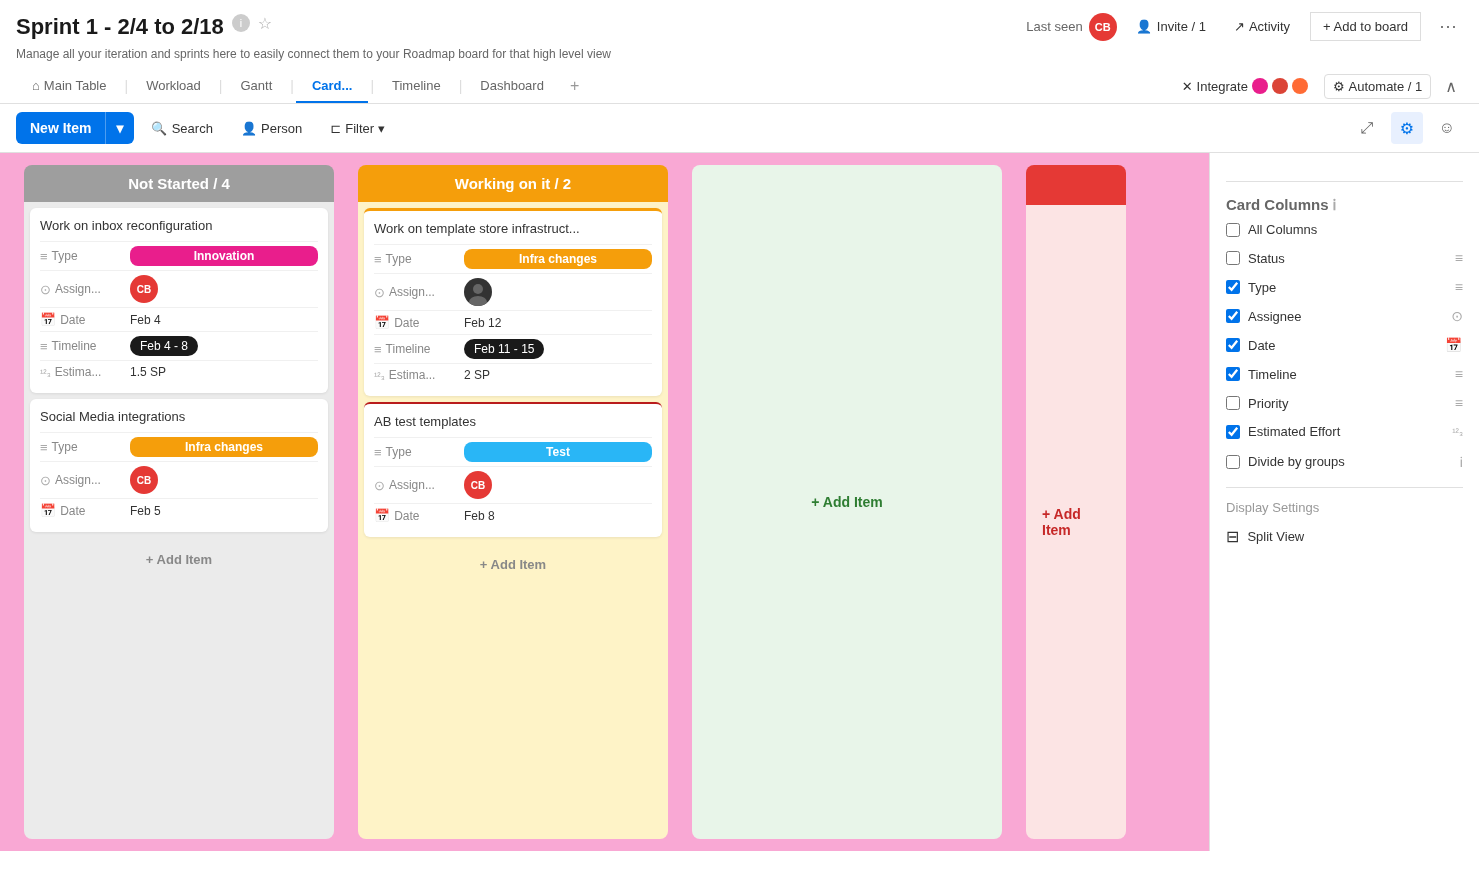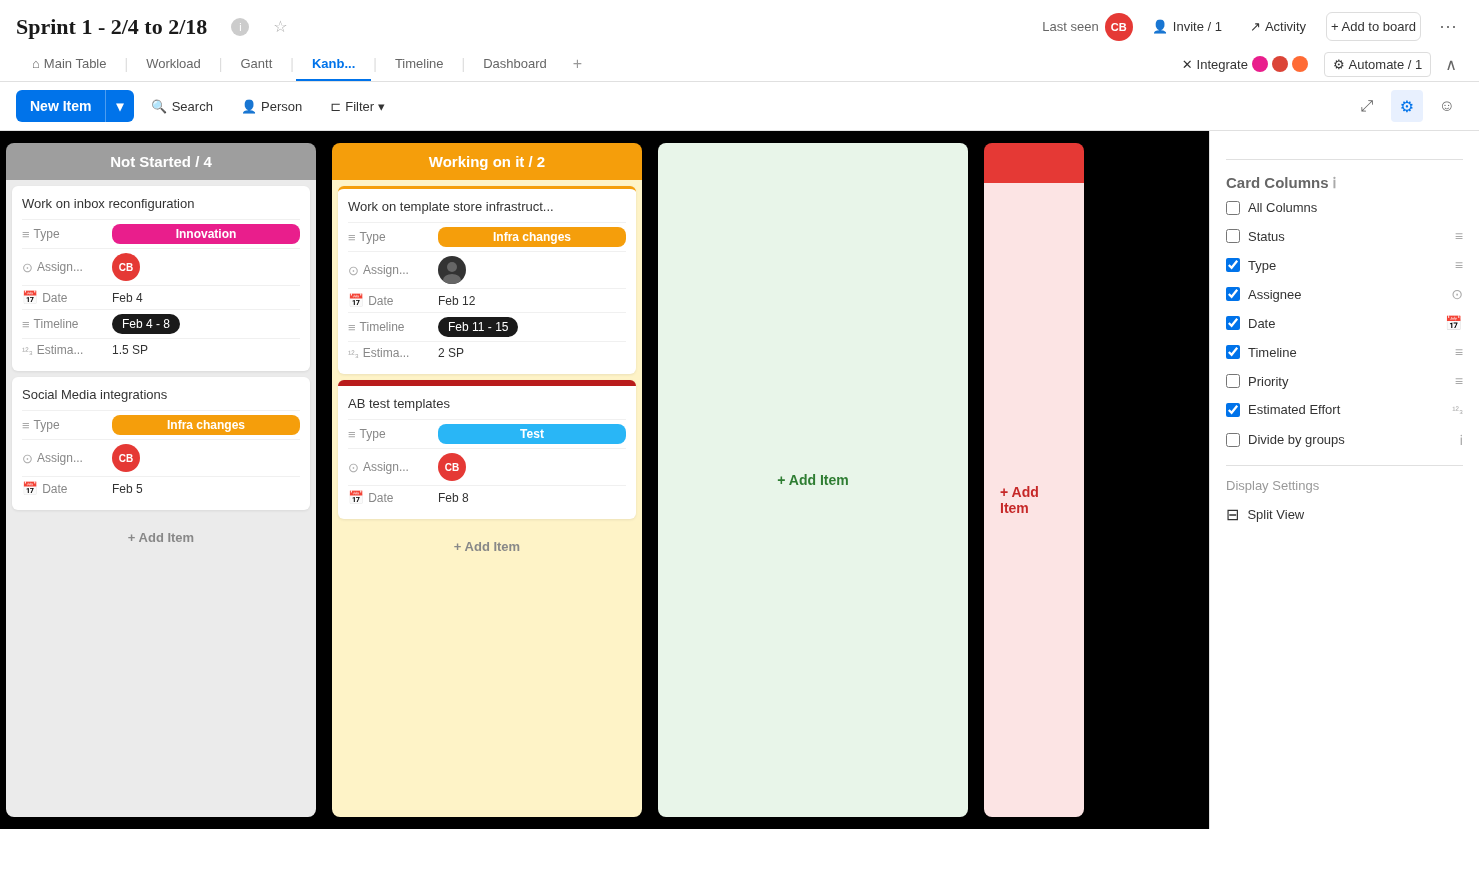--- a/index.html
+++ b/index.html
@@ -1,30 +1,30 @@
 <!DOCTYPE html>
 <html><head>
   <meta charset="utf-8">
   <style>
     * { box-sizing: border-box; margin: 0; padding: 0; }
     body { font-family: -apple-system, BlinkMacSystemFont, 'Segoe UI', sans-serif; font-size: 14px; color: #333; background: #fff; overflow: hidden; }
 
     
     .header { padding: 12px 16px 0; border-bottom: 1px solid #e0e0e0; }
     .header-top { display: flex; align-items: center; justify-content: space-between; margin-bottom: 6px; }
-    .header-title-row { display: flex; align-items: center; gap: 24px; font-family: Liberation Serif, serif; }
+    .header-title-row { display: flex; gap: 8px; }
     .header-title { font-size: 22px; font-weight: 700; color: #1a1a1a; }
     .header-icon { width: 18px; height: 18px; background: #ccc; border-radius: 50%; display: flex; align-items: center; justify-content: center; font-size: 11px; color: #fff; cursor: pointer; }
     .star-icon { font-size: 16px; color: #aaa; cursor: pointer; }
     .header-actions { display: flex; align-items: center; gap: 12px; }
     .last-seen { display: flex; align-items: center; gap: 6px; font-size: 13px; color: #666; }
     .avatar-cb { width: 28px; height: 28px; background: #e53935; border-radius: 50%; display: flex; align-items: center; justify-content: center; font-size: 11px; font-weight: 700; color: #fff; }
     .btn-invite { display: flex; align-items: center; gap: 4px; font-size: 13px; color: #333; cursor: pointer; padding: 4px 8px; border-radius: 4px; }
     .btn-activity { display: flex; align-items: center; gap: 4px; font-size: 13px; color: #333; cursor: pointer; padding: 4px 8px; border-radius: 4px; }
-    .btn-add-board { display: flex; align-items: center; gap: 4px; font-size: 13px; color: #333; cursor: pointer; padding: 6px 4px; border: 1px solid #ddd; border-radius: 6px; }
+    .btn-add-board { display: flex; align-items: center; gap: 4px; font-size: 13px; color: #333; cursor: pointer; padding: 6px 12px; border: 1px solid #ddd; border-radius: 0; }
     .btn-more { font-size: 18px; color: #666; cursor: pointer; padding: 4px 6px; }
     .header-subtitle { font-size: 12px; color: #666; margin-bottom: 8px; }
     .tabs { display: flex; align-items: center; gap: 0; }
     .tab { padding: 8px 16px; font-size: 13px; color: #666; cursor: pointer; border-bottom: 2px solid transparent; display: flex; align-items: center; gap: 4px; }
     .tab.active { color: #0073ea; border-bottom: 2px solid #0073ea; font-weight: 600; }
     .tab-divider { color: #ddd; padding: 0 2px; }
     .tab-plus { padding: 8px 10px; font-size: 16px; color: #999; cursor: pointer; }
     .tabs-right { margin-left: auto; display: flex; align-items: center; gap: 8px; }
     .integrate-btn { display: flex; align-items: center; gap: 4px; font-size: 13px; color: #333; cursor: pointer; padding: 4px 8px; border-radius: 4px; }
     .automate-btn { display: flex; align-items: center; gap: 4px; font-size: 13px; color: #333; cursor: pointer; padding: 4px 8px; border: 1px solid #ddd; border-radius: 4px; }
@@ -35,21 +35,21 @@
     .btn-new-item { display: flex; align-items: center; background: #0073ea; color: #fff; border: none; border-radius: 6px; cursor: pointer; font-size: 14px; font-weight: 600; overflow: hidden; }
     .btn-new-item-main { padding: 8px 14px; }
     .btn-new-item-arrow { padding: 8px 10px; border-left: 1px solid rgba(255,255,255,0.3); }
     .toolbar-btn { display: flex; align-items: center; gap: 4px; font-size: 13px; color: #333; cursor: pointer; padding: 6px 10px; border-radius: 4px; }
     .toolbar-right { margin-left: auto; display: flex; align-items: center; gap: 8px; }
     .icon-btn { width: 32px; height: 32px; display: flex; align-items: center; justify-content: center; border-radius: 4px; cursor: pointer; color: #666; font-size: 16px; }
     .icon-btn.active { background: #e8f0fe; color: #0073ea; }
 
     
     .kanban-wrapper { display: flex; height: calc(893px - 195px); overflow: hidden; }
-    .kanban-board { display: flex; gap: 4px; padding: 12px 0; overflow-x: auto; flex: 1; background: #000000; }
+    .kanban-board { display: flex; gap: 12px; padding: 12px 18px; overflow-x: auto; flex: 1; background: #f9a8d4; }
     .kanban-column { width: 310px; min-width: 310px; margin: 0 6px; display: flex; flex-direction: column; border-radius: 8px; overflow: hidden; }
     .col-header { padding: 10px 14px; font-size: 15px; font-weight: 600; color: #fff; text-align: center; }
     .col-header.not-started { background: #9e9e9e; }
     .col-header.working { background: #f59e0b; }
     .col-header.done { background: #43a047; }
     .col-header.stuck { background: #e53935; }
     .col-body { background: #ebebeb; padding: 6px; flex: 1; display: flex; flex-direction: column; gap: 6px; }
     .col-body.working { background: #fef3c7; }
     .col-body.done { background: #e8f5e9; }
     .col-body.stuck { background: #fce4e4; }
@@ -114,36 +114,37 @@
       <div class="btn-activity">
         <span>↗</span>
         <span>Activity</span>
       </div>
       <div class="btn-add-board">
         <span>+ Add to board</span>
       </div>
       <div class="btn-more">···</div>
     </div>
   </div>
+  <div class="header-subtitle">Manage all your iteration and sprints here to easily connect them to your Roadmap board for that high level view</div>
   <div class="tabs">
     <div class="tab">
       <span>⌂</span>
       <span>Main Table</span>
     </div>
     <span class="tab-divider">|</span>
     <div class="tab">
       <span>Workload</span>
     </div>
     <span class="tab-divider">|</span>
     <div class="tab">
       <span>Gantt</span>
     </div>
     <span class="tab-divider">|</span>
     <div class="tab active">
-      <span>Kanb...</span>
+      <span>Card...</span>
     </div>
     <span class="tab-divider">|</span>
     <div class="tab">
       <span>Timeline</span>
     </div>
     <span class="tab-divider">|</span>
     <div class="tab">
       <span>Dashboard</span>
     </div>
     <div class="tab-plus">+</div>
@@ -323,21 +324,21 @@
           </div>
           <div class="card-row">
             <div class="card-row-label">
               <span class="icon-num">¹²₃</span>
               <span>Estima...</span>
             </div>
             <div class="card-row-value">2 SP</div>
           </div>
         </div>
 
-        <div class="card" style="border-top: 6px solid #b91c1c;">
+        <div class="card" style="border-top: 2px solid #b91c1c;">
           <div class="card-title">AB test templates</div>
           <div class="card-row">
             <div class="card-row-label">
               <span class="icon-list">≡</span>
               <span>Type</span>
             </div>
             <div class="card-row-value">
               <span class="tag tag-test">Test</span>
             </div>
           </div>

